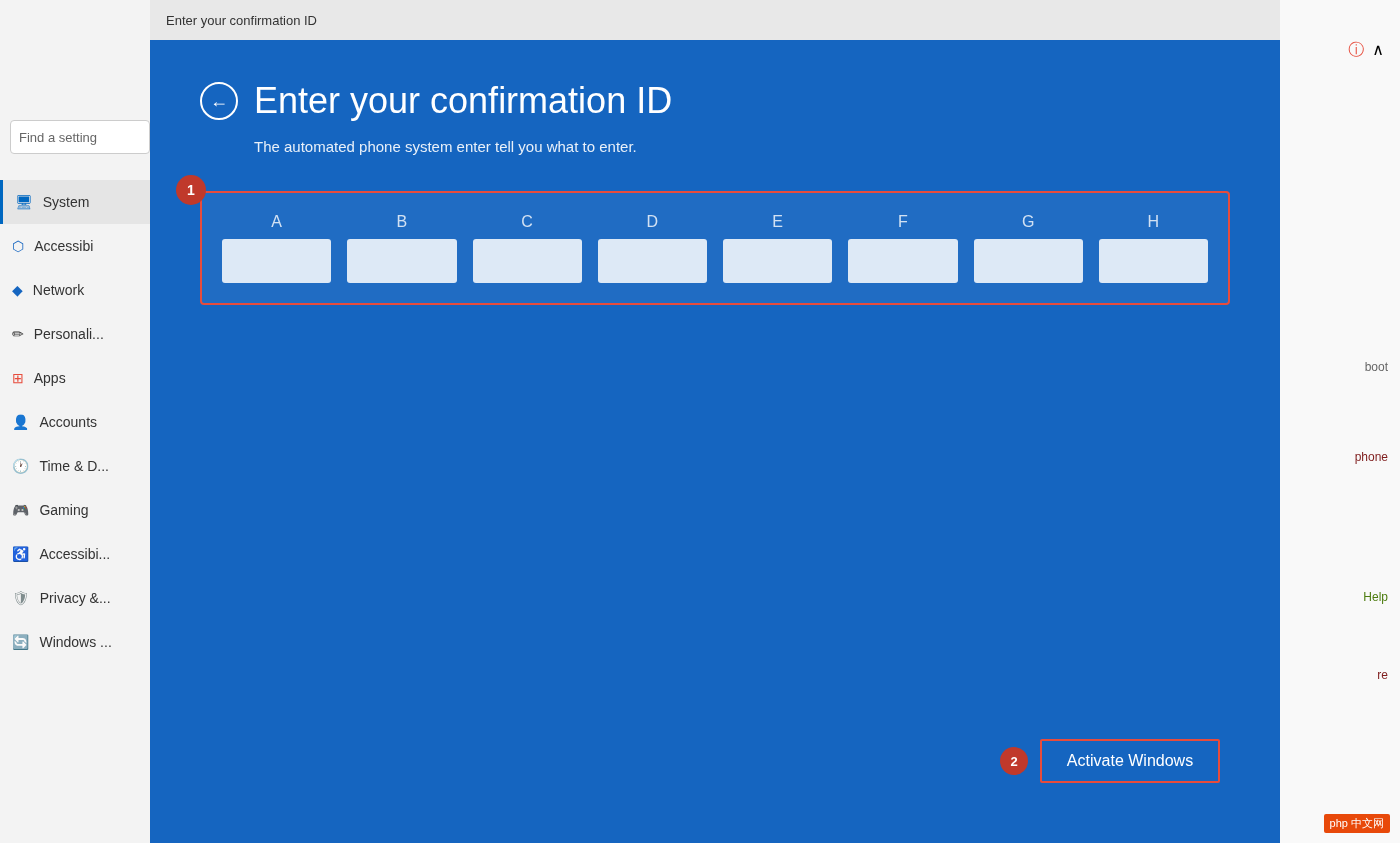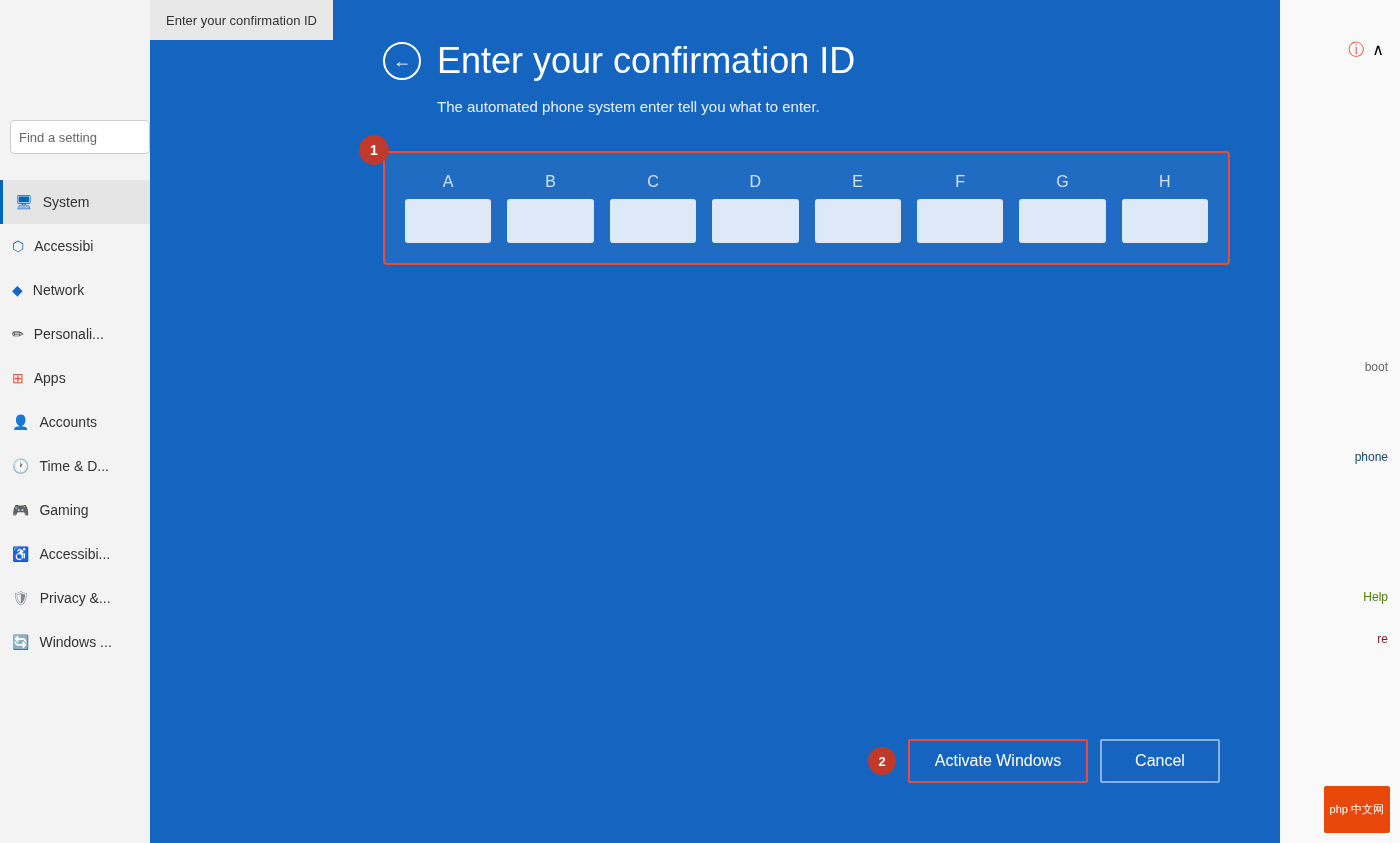--- a/index.html
+++ b/index.html
@@ -58,20 +58,21 @@
     }
 
     .dialog {
       position: absolute;
       top: 0;
       left: 150px;
       width: 1130px;
       height: 843px;
       background: #1565c0;
       display: flex;
+      flex-direction: column;
       z-index: 20;
     }
 
     .dialog-titlebar {
       background: #e8e8e8;
       height: 40px;
       display: flex;
       align-items: center;
       padding: 0 16px;
       font-size: 13px;
@@ -234,21 +235,21 @@
     }
 
     
     .watermark {
       position: absolute;
       bottom: 10px;
       right: 10px;
       background: #e8490a;
       color: white;
       font-size: 11px;
-      padding: 16px 6px;
+      padding: 2px 6px;
       border-radius: 2px;
       z-index: 30;
     }
 
     
     .product-bar {
       position: absolute;
       bottom: 0;
       left: 150px;
       right: 130px;
@@ -399,34 +400,33 @@
         </div>
       </div>
     </div>
 
   </div>
 
   <div style="position:absolute; bottom:60px; right:60px; display:flex; align-items:center; gap:12px;">
 
     <div class="step2-badge">2</div>
     <button class="btn-activate">Activate Windows</button>
-    <button class="btn-cancel">Cancel</button>
   </div>
 
 </div>
 
 <div class="right-panel">
   <div style="position:absolute; top:40px; right:16px; display:flex; gap:8px; font-size:16px;">
     <span style="color:#e74c3c; cursor:pointer;">ⓘ</span>
     <span style="cursor:pointer;">∧</span>
   </div>
   <div style="position:absolute; top:360px; right:12px; font-size:12px; color:#666;">boot</div>
-  <div style="position:absolute; top:450px; right:12px; font-size:12px; color:#0c4a6e;">phone</div>
+  <div style="position:absolute; top:450px; right:12px; font-size:12px; color:#7f1d1d;">phone</div>
   <div style="position:absolute; top:590px; right:12px; font-size:12px; color:#4d7c0f;">Help</div>
-  <div style="position:absolute; top:632px; right:12px; font-size:12px; color:#7f1d1d;">re</div>
+  <div style="position:absolute; top:668px; right:12px; font-size:12px; color:#7f1d1d;">re</div>
 </div>
 
 <div class="activate-windows-text">
   <div class="activate-title">Activate Windows</div>
   <div class="activate-sub">Go to Settings to activate Windows.</div>
 </div>
 
 <div class="product-bar">
   <span>🔑</span>
   <span style="font-size:13px; color:#666;">Product ID</span>

